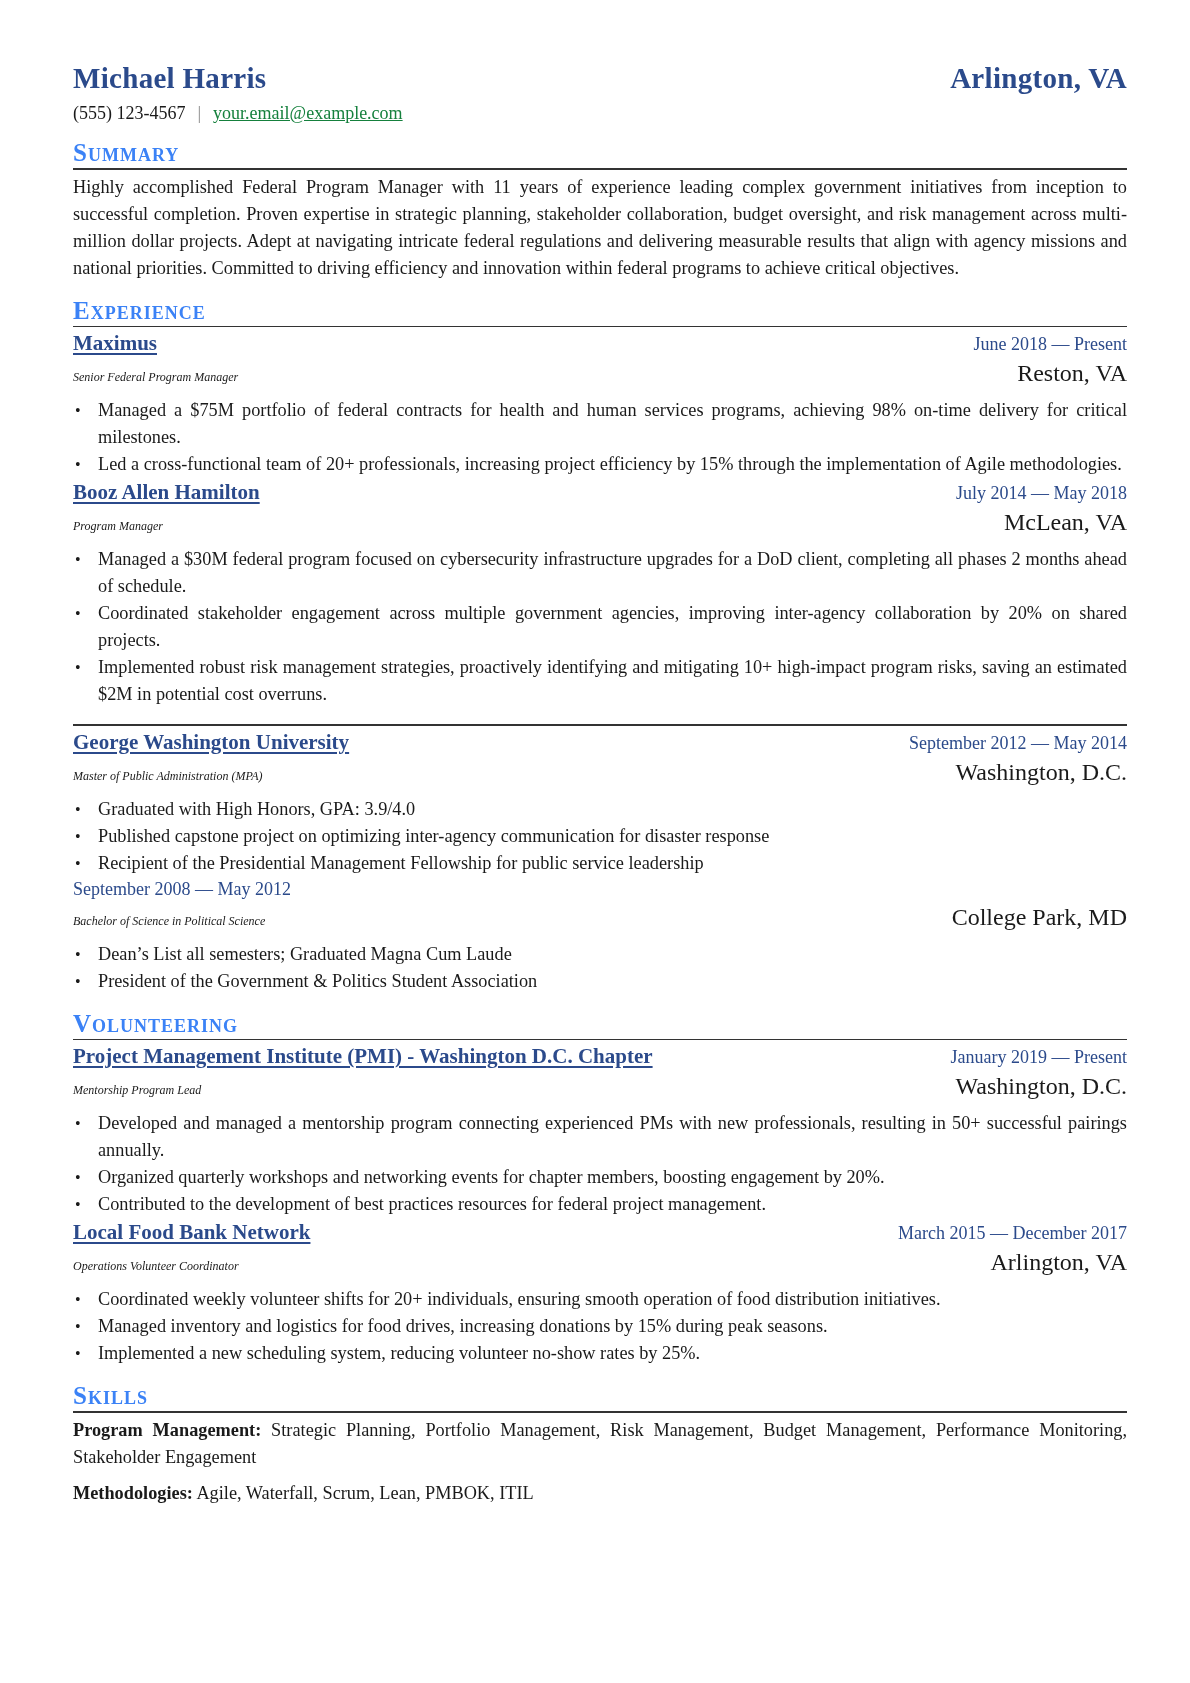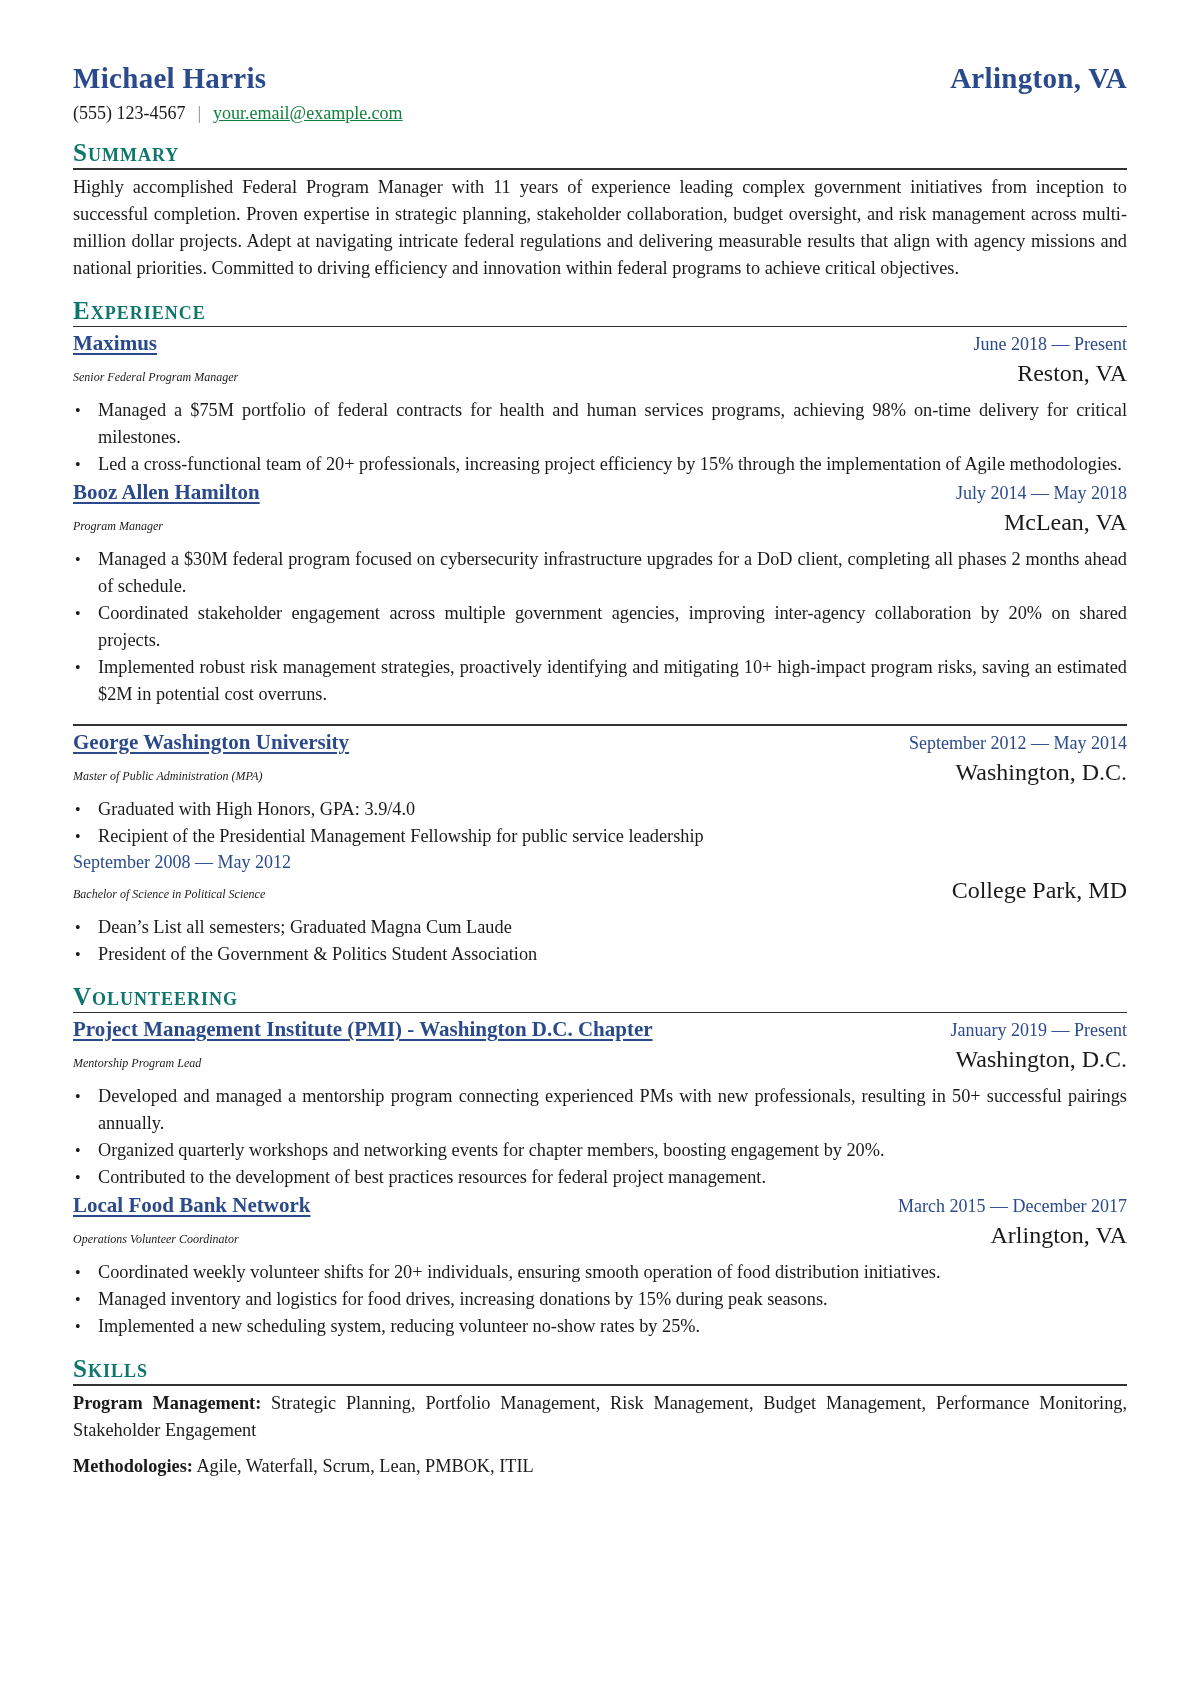--- a/index.html
+++ b/index.html
@@ -7,21 +7,21 @@
          font-family: "DejaVu Serif", "Liberation Serif", serif; color: #1a1a1a; }
   .page { position: absolute; left: 73px; top: 62px; width: 1054px; }
   .header-row { display: flex; justify-content: space-between; align-items: flex-start; }
   .name { font-size: 29px; font-weight: bold; color: #2b4a8b; font-family: "Liberation Serif", serif; letter-spacing: 0.3px; }
   .location { font-size: 29px; font-weight: bold; color: #2b4a8b; font-family: "Liberation Serif", serif; letter-spacing: 0.3px; }
   .contact { margin-top: 8px; font-size: 18px; font-family: "Liberation Serif", serif; }
   .contact .sep { color: #888; margin: 0 12px; }
   .contact a { color: #15803d; text-decoration: underline; }
   .section { margin-top: 16px; }
   .section-title { font-family: "Liberation Serif", serif; font-variant: small-caps; font-weight: bold;
-                   font-size: 25px; color: #0f766e; letter-spacing: 1px; line-height: 26px; }
+                   font-size: 25px; color: #3b82f6; letter-spacing: 1px; line-height: 26px; }
   .rule { height: 1.5px; background: #333; margin-top: 2px; margin-bottom: 4px; }
   .para { font-family: "Liberation Serif", serif; font-size: 18.3px; line-height: 27px; text-align: justify; }
   .entry-head { display: flex; justify-content: space-between; align-items: baseline; margin-top: 2px; }
   .entry-org { font-family: "Liberation Serif", serif; font-weight: bold; font-size: 21px; color: #2b4a8b;
                text-decoration: underline; text-underline-offset: 3px; }
   .entry-dates { font-family: "Liberation Serif", serif; font-size: 18px; color: #2b4a8b; }
   .entry-sub { display: flex; justify-content: space-between; align-items: baseline; margin-top: 4px; }
   .entry-role { font-family: "Liberation Serif", serif; font-style: italic; font-size: 12px; }
   .entry-loc { font-family: "Liberation Serif", serif; font-size: 24px; }
   ul.bullets { list-style: none; margin: 10px 0 0 0; padding: 0; }
@@ -94,20 +94,21 @@
       <div class="entry-head">
         <a class="entry-org">George Washington University</a>
         <span class="entry-dates">September 2012 — May 2014</span>
       </div>
       <div class="entry-sub">
         <span class="entry-role">Master of Public Administration (MPA)</span>
         <span class="entry-loc">Washington, D.C.</span>
       </div>
       <ul class="bullets">
         <li>Graduated with High Honors, GPA: 3.9/4.0</li>
+        <li>Published capstone project on optimizing inter-agency communication for disaster response</li>
         <li>Recipient of the Presidential Management Fellowship for public service leadership</li>
       </ul>
     </div>
 
     <div>
       <div class="entry-head">
         <span class="entry-dates">September 2008 — May 2012</span>
       </div>
       <div class="entry-sub">
         <span class="entry-role">Bachelor of Science in Political Science</span>

